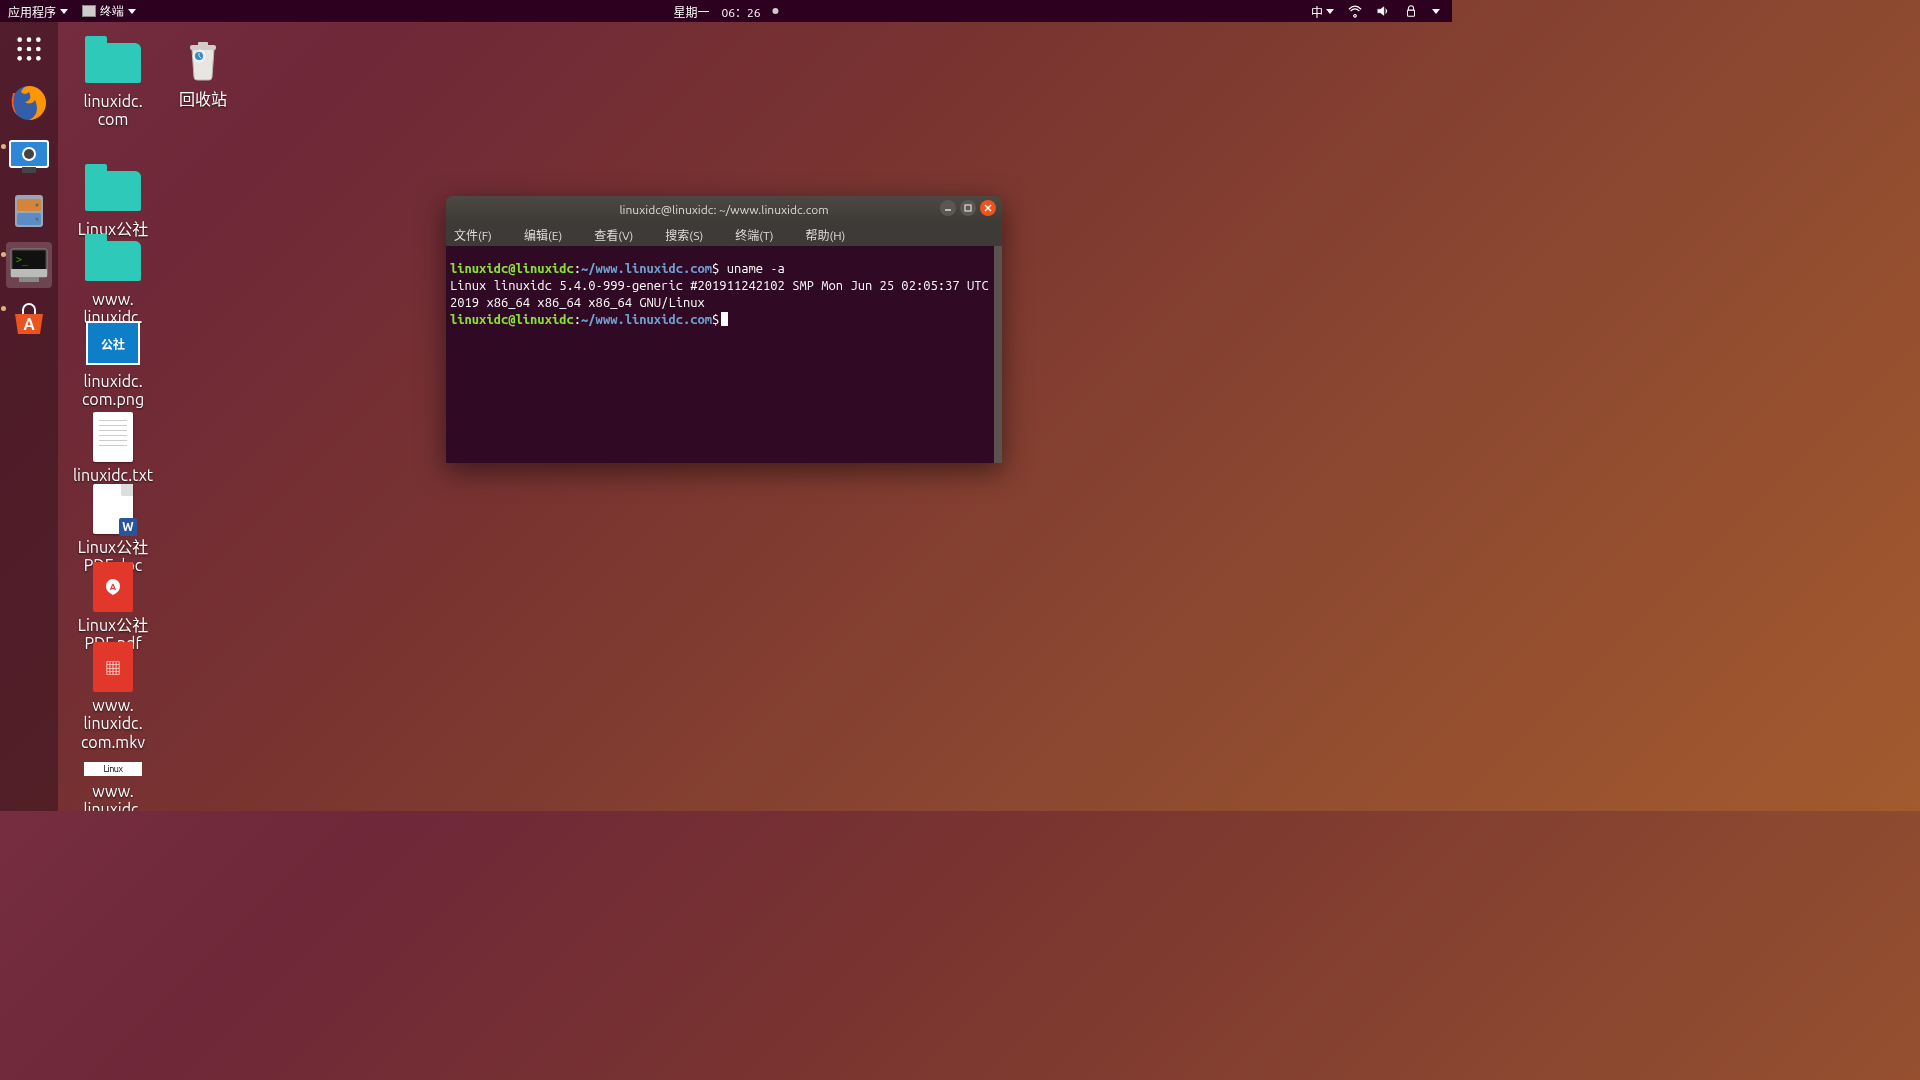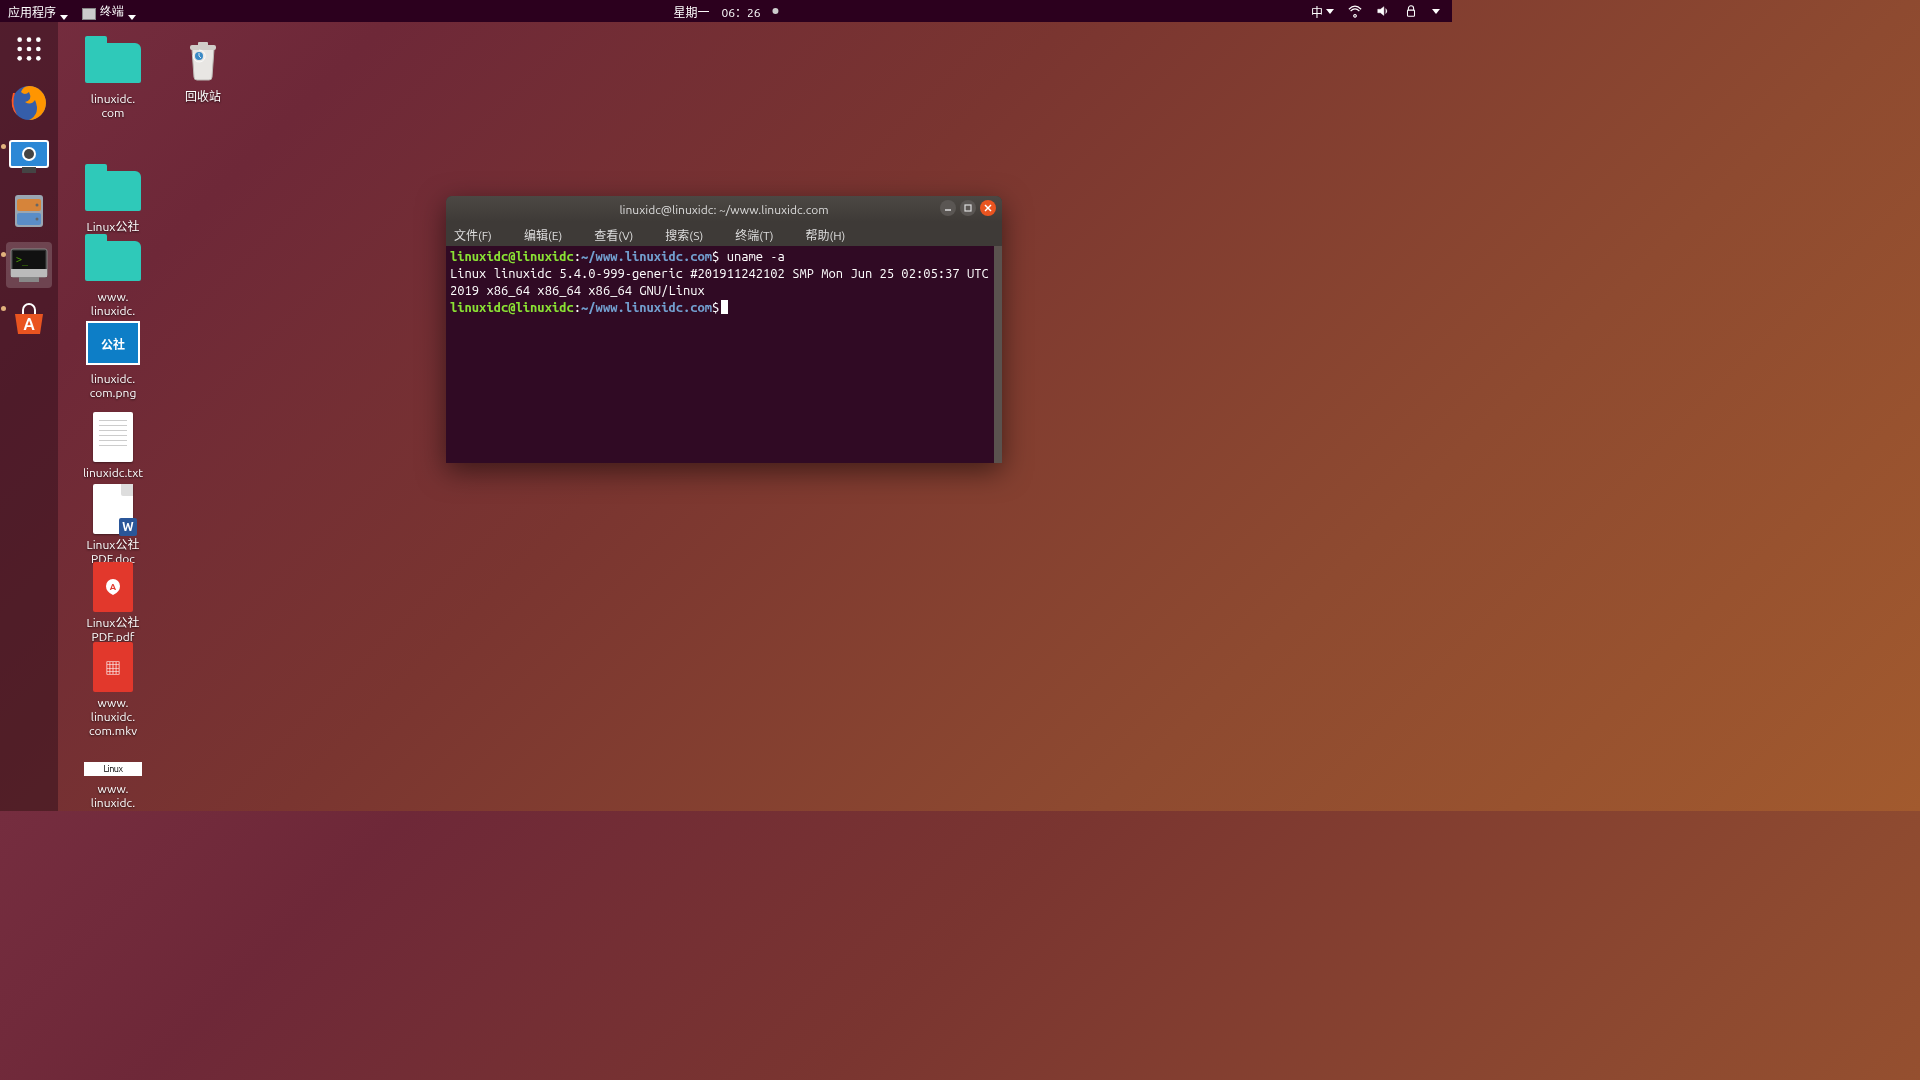--- a/index.html
+++ b/index.html
@@ -11,21 +11,21 @@
   font-size: 13px;
 }
 
 
 .top-panel {
   position: absolute; top:0; left:0; right:0; height:22px;
   background: #2c001e; display:flex; align-items:center;
   font-size:12px;
 }
 .top-panel .left { display:flex; align-items:center; gap:6px; padding-left:8px; }
-.top-panel .left .item { display:flex; align-items:flex-end; gap:4px; cursor:pointer; }
+.top-panel .left .item { display:flex; align-items:center; gap:4px; cursor:pointer; }
 .top-panel .center { position:absolute; left:50%; transform:translateX(-50%); display:flex; gap:12px; align-items:center; }
 .top-panel .right { margin-left:auto; display:flex; align-items:center; gap:14px; padding-right:12px; }
 .tri { display:inline-block; width:0;height:0;border-left:4px solid transparent;border-right:4px solid transparent;border-top:5px solid #fff; }
 .dot { width:6px;height:6px;border-radius:50%;background:#ccc;display:inline-block; }
 .status-ico { width:14px;height:14px;display:inline-block; }
 
 
 .launcher {
   position:absolute; left:0; top:22px; bottom:0; width:58px;
   background: rgba(40,10,25,0.45);
@@ -33,21 +33,21 @@
   padding-top:4px; gap:8px;
 }
 .launcher .tile { width:46px;height:46px;border-radius:4px;display:flex;align-items:center;justify-content:center;cursor:pointer; }
 .launcher .tile.active { background: rgba(255,255,255,0.18); }
 .launcher .pip { position:absolute; width:5px;height:5px;border-radius:50%;background:#e1b27d; }
 
 
 .desktop { position:absolute; left:58px; top:22px; right:0; bottom:0; }
 .dicon { position:absolute; width:110px; text-align:center; cursor:pointer; }
 .dicon .glyph { width:60px;height:50px;margin:0 auto 4px;display:flex;align-items:center;justify-content:center; }
-.dicon .label { font-size:12px; color:#fff; text-shadow:0 1px 2px rgba(0,0,0,0.7); line-height:1.15; }
+.dicon .label { font-size:16px; color:#fff; text-shadow:0 1px 2px rgba(0,0,0,0.7); line-height:1.15; }
 .folder-shape { width:56px;height:40px;background:#2fc9b9;border-radius:2px 6px 2px 2px;position:relative; }
 .folder-shape:before { content:"";position:absolute;top:-7px;left:0;width:22px;height:9px;background:#2fc9b9;border-radius:2px 2px 0 0; }
 .img-thumb { width:54px;height:44px;border:2px solid #fff;background:#0d7ec7;display:flex;align-items:center;justify-content:center;font-size:12px;font-weight:bold; }
 .txt-file { width:40px;height:50px;background:#fff;border-radius:2px;box-shadow:0 1px 2px rgba(0,0,0,.4);position:relative; }
 .txt-file:after{content:"";position:absolute;top:8px;left:6px;right:6px;height:30px;background:repeating-linear-gradient(#ccc 0,#ccc 1px,transparent 1px,transparent 5px);}
 .doc-file { width:40px;height:50px;background:#fff;border-radius:2px;position:relative;box-shadow:0 1px 2px rgba(0,0,0,.4); }
 .doc-file:before{content:"";position:absolute;top:0;right:0;width:12px;height:12px;background:#ddd;border-radius:0 0 0 2px;}
 .doc-file:after{content:"W";position:absolute;bottom:-2px;right:-4px;width:18px;height:18px;background:#2a5699;color:#fff;border-radius:2px;font-size:12px;font-weight:bold;text-align:center;line-height:18px;}
 .pdf-file { width:40px;height:50px;background:#e2382c;border-radius:2px;display:flex;align-items:center;justify-content:center;color:#fff; }
 .mkv-file { width:40px;height:50px;background:#e2382c;border-radius:2px;display:flex;align-items:center;justify-content:center;color:#fff;font-size:16px; }
@@ -66,21 +66,21 @@
   display:flex; align-items:center; justify-content:center;
   position:relative; font-size:12px; color:#ddd;
 }
 .winbtns { position:absolute; right:6px; top:4px; display:flex; gap:4px; }
 .winbtn { width:16px;height:16px;border-radius:50%;display:flex;align-items:center;justify-content:center;font-size:10px;cursor:pointer;background:#5a5653;color:#ccc; }
 .winbtn.close { background:#e95420;color:#fff; }
 .menubar { height:24px;background:#3e3a37;display:flex;align-items:center;gap:32px;padding:0 8px;font-size:12px;color:#ddd; }
 .menubar span { cursor:pointer; }
 .termbody {
   flex:1; background:#300a24; font-family:"Ubuntu Mono","DejaVu Sans Mono",monospace;
-  font-size:13px; color:#fff; padding:2px 4px; position:relative; line-height:1.3;
+  font-size:13px; color:#fff; padding:14px 4px; position:relative; line-height:1.3;
   border-right:2px solid #e95420;
 }
 .termbody .scroll { position:absolute; top:0; right:-2px; width:8px; height:100%; background:#5a524e; }
 .p-user { color:#8ae234; font-weight:bold; }
 .p-path { color:#729fcf; font-weight:bold; }
 .cursor { display:inline-block;width:7px;height:14px;background:#fff;vertical-align:text-bottom;margin-left:2px; }
 </style>
 </head>
 <body>
 

